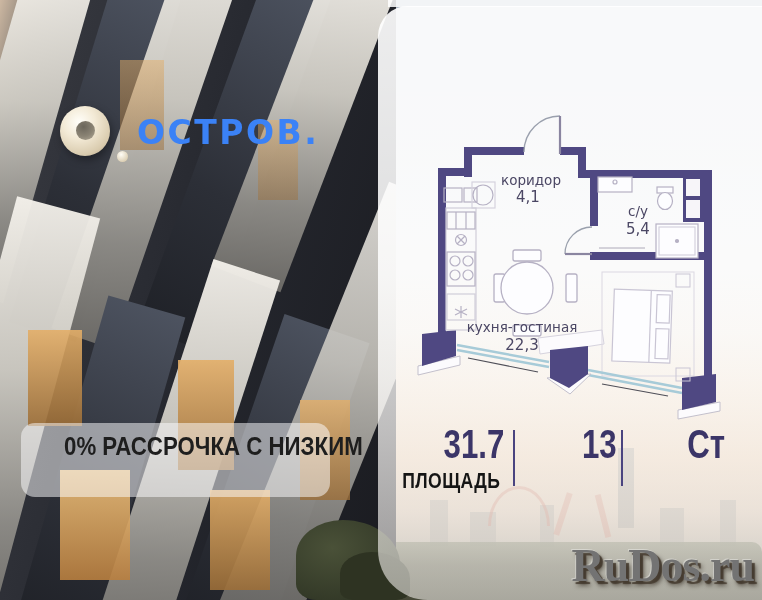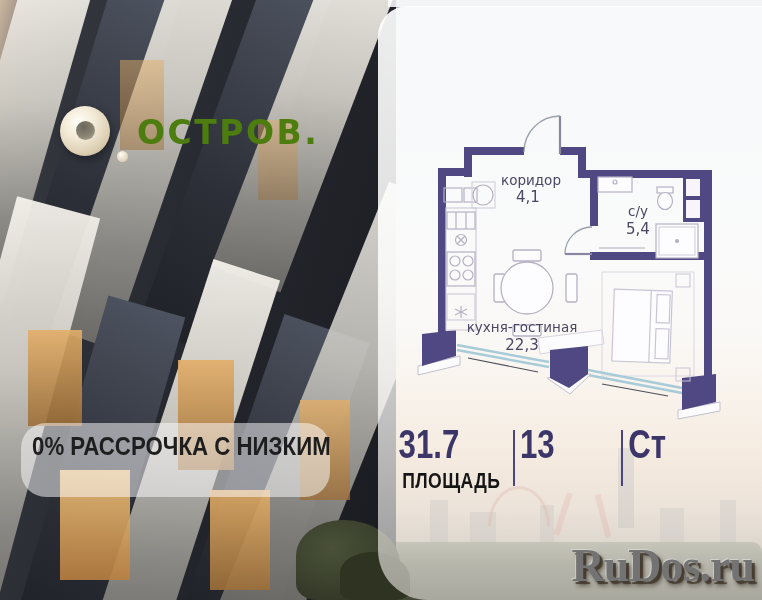--- a/index.html
+++ b/index.html
@@ -35,46 +35,46 @@
   .top-strip{position:absolute;left:388px;top:0;right:0;height:7px;z-index:2;background:rgba(255,255,255,.85);}
 
   
   .floorplan{position:absolute;left:410px;top:78px;width:350px;height:345px;z-index:3;}
   .room-name{font-family:"DejaVu Sans",sans-serif;font-size:13.5px;fill:#4b4764;}
   .room-area{font-family:"DejaVu Sans",sans-serif;font-size:15px;fill:#4b4764;}
 
   
   .stats{position:absolute;left:390px;top:422px;width:340px;height:78px;z-index:3;
     display:flex;align-items:stretch;}
-  .stat{text-align:left;padding-top:2px;}
+  .stat{text-align:right;padding-top:2px;}
   .stat-1{flex:1.15;}.stat-2{flex:1;}.stat-3{flex:1;}
   .stat-value{display:inline-block;transform:scaleX(.78);font-weight:bold;font-size:40px;
     line-height:40px;color:#3b3568;}
   .stat-label{margin-top:4px;}
   .stat-label span{display:inline-block;transform:scaleX(.8);font-weight:bold;font-size:22px;
     letter-spacing:.5px;color:#151515;}
   .stat-divider{width:2px;height:56px;background:#4a4480;margin-top:8px;}
 
   
   .logo{position:absolute;left:60px;top:106px;z-index:4;display:flex;align-items:flex-start;}
   .logo-mark{position:relative;width:50px;height:50px;}
   .donut{position:absolute;left:0;top:0;width:50px;height:50px;border-radius:50%;
     background:radial-gradient(circle at 38% 32%,#fffef9 0%,#f3ead6 35%,#d9cbae 72%,#a99977 100%);
     box-shadow:2px 4px 8px rgba(0,0,0,.35);}
   .donut-hole{position:absolute;left:16px;top:15px;width:19px;height:19px;border-radius:50%;
     background:radial-gradient(circle at 40% 30%,#6b665b,#8a8374 55%,#b5ad9a 100%);}
   .donut-dot{position:absolute;left:57px;top:45px;width:11px;height:11px;border-radius:50%;
     background:radial-gradient(circle at 38% 32%,#fffdf6,#d9cbae 80%);}
-  .logo-text{margin-left:27px;margin-top:7px;color:#4d7c0f;font-size:33px;font-weight:600;
+  .logo-text{margin-left:27px;margin-top:7px;color:#3b82f6;font-size:33px;font-weight:600;
     letter-spacing:2.5px;font-family:"DejaVu Sans",sans-serif;}
 
   
   .promo{position:absolute;left:21px;top:423px;width:309px;height:74px;z-index:4;
-    border-radius:25px;background:rgba(252,252,253,.52);
-    padding:9px 0 0 11px;}
+    border-radius:14px;background:rgba(252,252,253,.52);
+    padding:9px 0 0 43px;}
   .promo-line{height:29px;line-height:29px;white-space:nowrap;}
   .promo-line span{display:inline-block;transform:scaleX(.84);transform-origin:left center;
     font-weight:bold;font-size:26.5px;color:#1e1e1e;letter-spacing:0;}
 
   
   .watermark{position:absolute;right:8px;bottom:8px;z-index:5;
     font-family:"Liberation Serif","DejaVu Serif",serif;font-weight:700;font-size:46px;
     color:#737373;letter-spacing:-1px;
     text-shadow:3px 3px 1px rgba(62,52,40,.85),4px 5px 4px rgba(50,42,32,.6),-1px -1px 0 rgba(255,255,255,.35);}
 </style>

